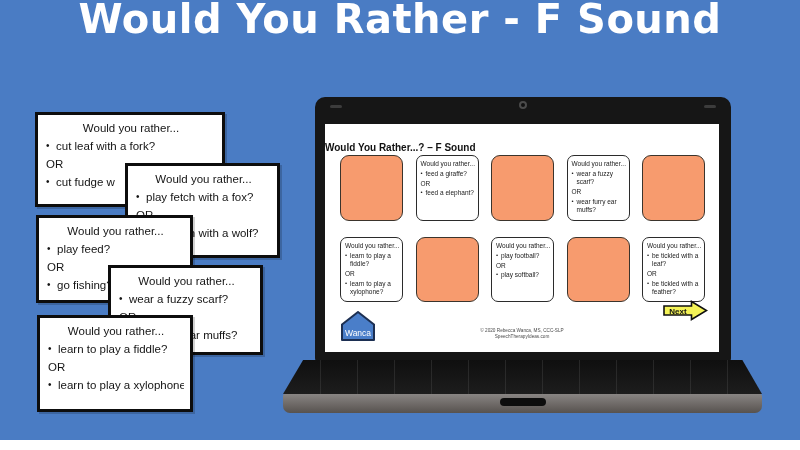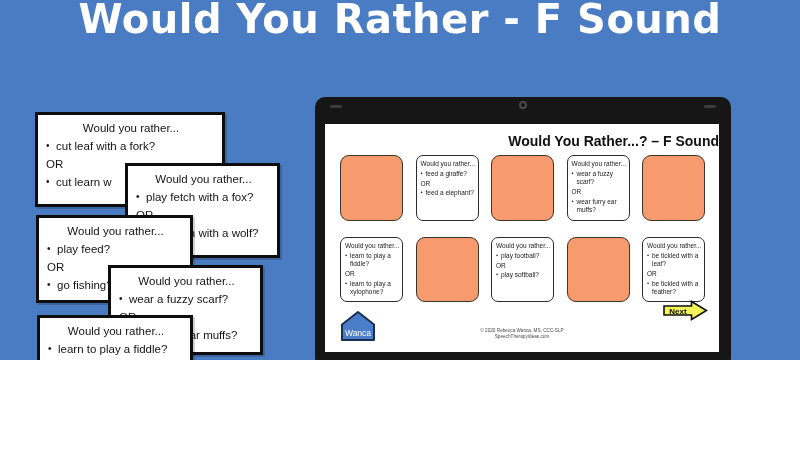--- a/index.html
+++ b/index.html
@@ -1,20 +1,20 @@
 <!DOCTYPE html>
 <html style="--bg: #4a7cc4; --orange: #f79b6e; --homeblue: #4a7ec9; --yellow: #f4f357;"><head>
 <meta charset="utf-8">
 <style>
   :root{
     --bg:#4a7cc4; --orange:#f79b6e; --homeblue:#4a7ec9; --yellow:#f4f357;
   }
   html,body{margin:0;padding:0;}
   body{font-family:"Liberation Sans",sans-serif;}
-  .stage{position:relative;width:800px;height:360px;background:var(--bg);overflow:hidden;}
+  .stage{position:relative;width:800px;height:440px;background:var(--bg);overflow:hidden;}
 
   
   .page-title{
     position:absolute;top:-4px;left:0;width:800px;text-align:center;
     color:#ffffff;font-size:40px;font-weight:600;letter-spacing:.5px;
     font-family:"DejaVu Sans",sans-serif;
   }
 
   
   .stack-card{
@@ -40,22 +40,22 @@
   }
   .bezel-dash{position:absolute;width:12px;height:3px;border-radius:2px;background:#3c3c3c;top:8px;}
   .bezel-dash.left{left:15px;}
   .bezel-dash.right{right:15px;}
   .webcam{position:absolute;left:50%;top:4px;margin-left:-4px;width:8px;height:8px;border-radius:50%;
     border:2px solid #4b4b4b;background:#101010;box-sizing:border-box;}
   .screen{
     position:absolute;left:10px;top:27px;width:394px;height:228px;background:#ffffff;
   }
   .slide-title{
-    position:absolute;top:9px;left:0;width:100%;text-align:right;
-    font-size:14px;font-weight:700;color:#111;
+    position:absolute;top:18px;left:0;width:100%;text-align:left;
+    font-size:10px;font-weight:700;color:#111;
   }
   .slide-grid{
     position:absolute;left:15px;top:31px;
     display:grid;grid-template-columns:repeat(5,63px);grid-template-rows:66px 65px;
     column-gap:12.5px;row-gap:16px;
   }
   .cell{box-sizing:border-box;border-radius:9px;}
   .cell.blank{background:var(--orange);border:1.5px solid #3b342c;}
   .cell.qcard{
     background:#fff;border:1px solid #2b2b2b;border-radius:7px;
@@ -107,21 +107,21 @@
   <div id="stack">
       <div class="stack-card">
         <div class="sc-heading">Would you rather...</div>
         <div class="sc-row">
           <span class="sc-bullet">•</span>
           <span class="sc-text">cut leaf with a fork?</span>
         </div>
         <div class="sc-or">OR</div>
         <div class="sc-row">
           <span class="sc-bullet">•</span>
-          <span class="sc-text">cut learn w</span>
+          <span class="sc-text">cut fudge w</span>
         </div>
       </div>
       <div class="stack-card">
         <div class="sc-heading">Would you rather...</div>
         <div class="sc-row">
           <span class="sc-bullet">•</span>
           <span class="sc-text">play fetch with a fox?</span>
         </div>
         <div class="sc-or">OR</div>
         <div class="sc-row">

